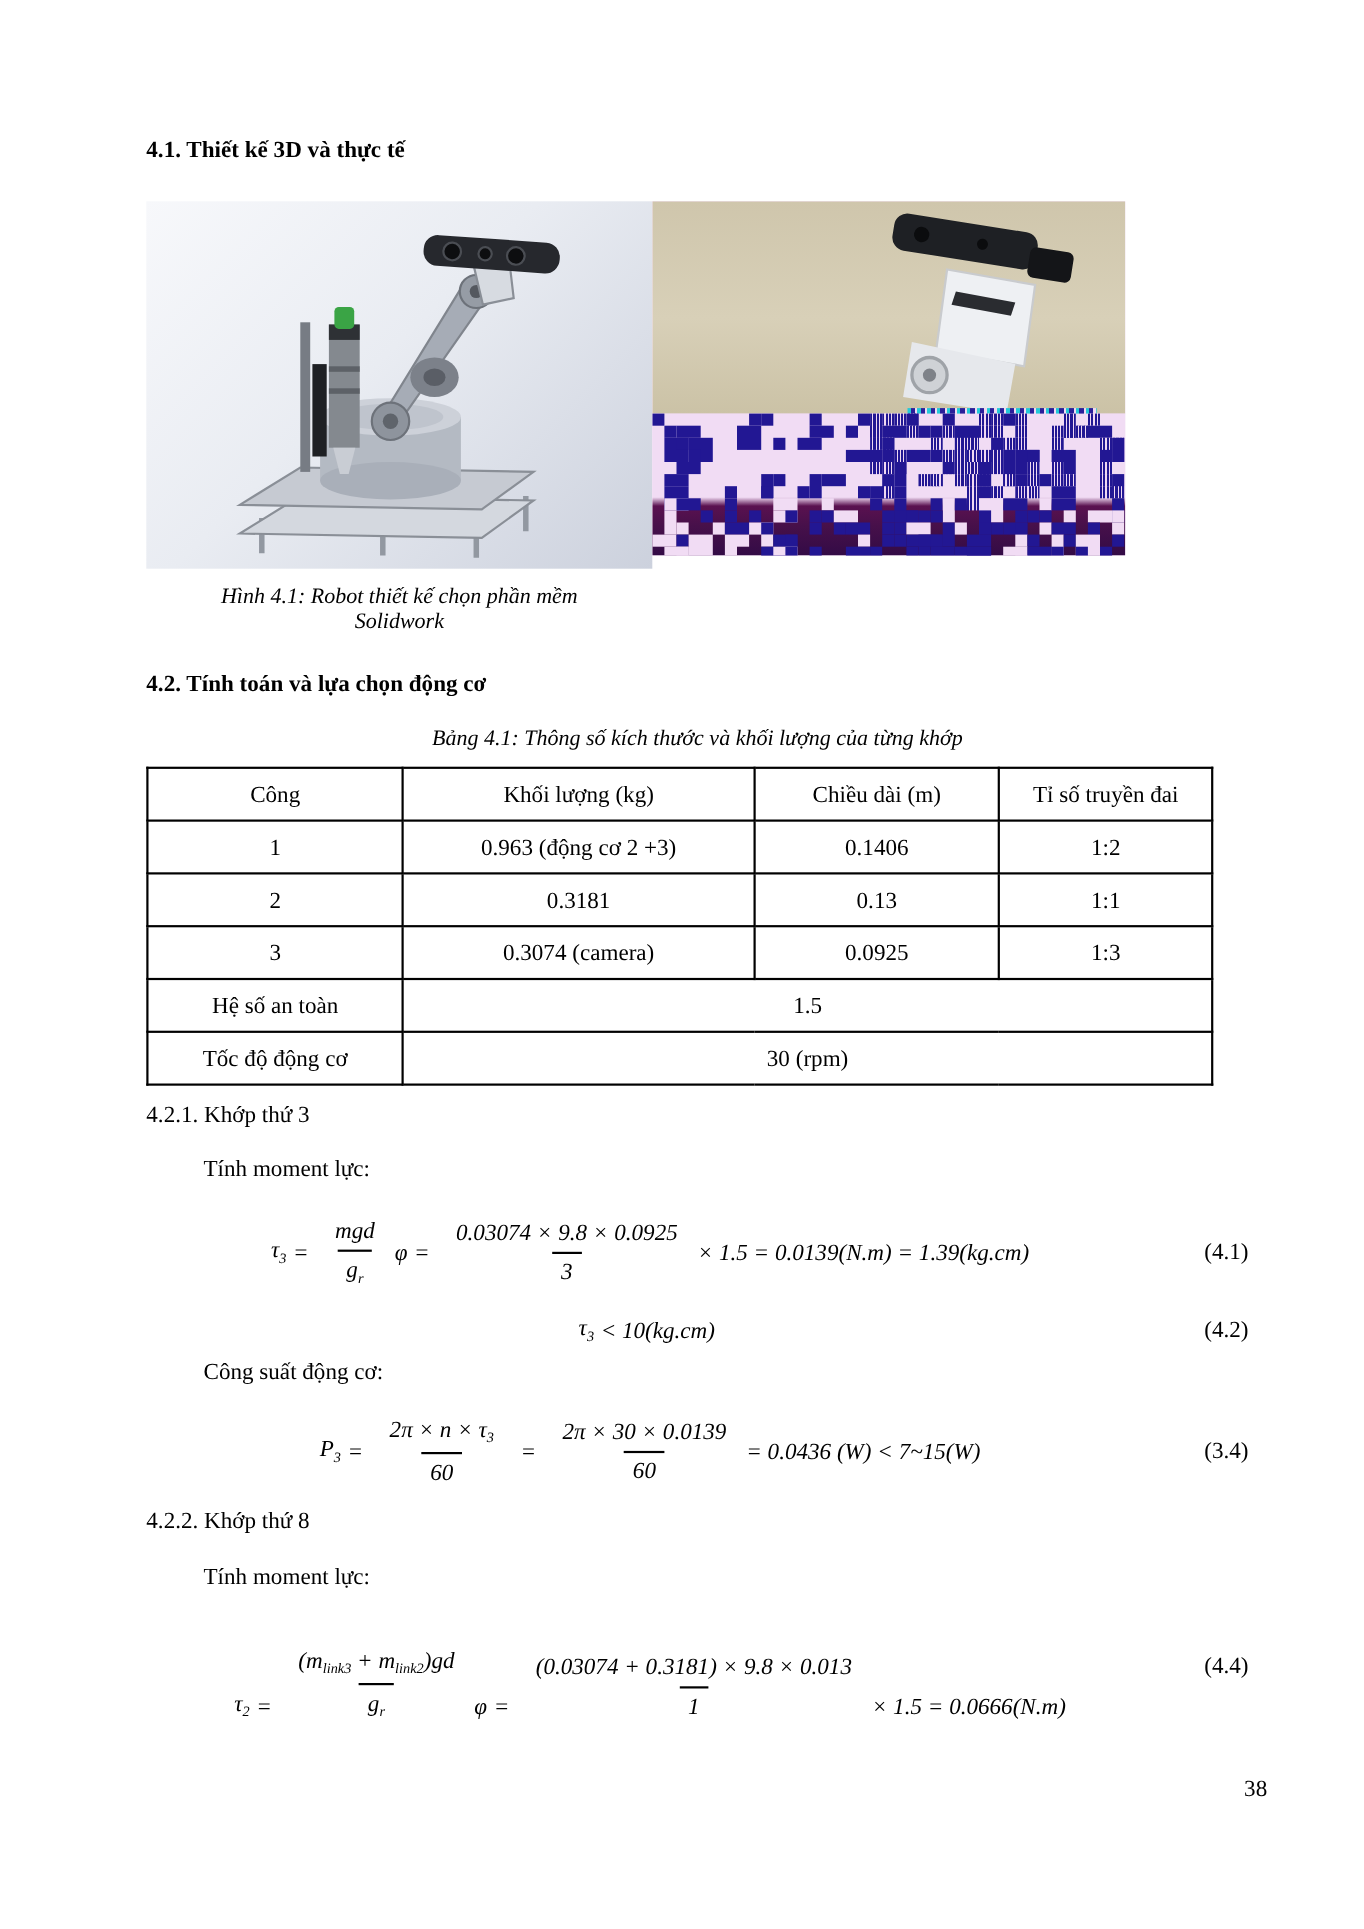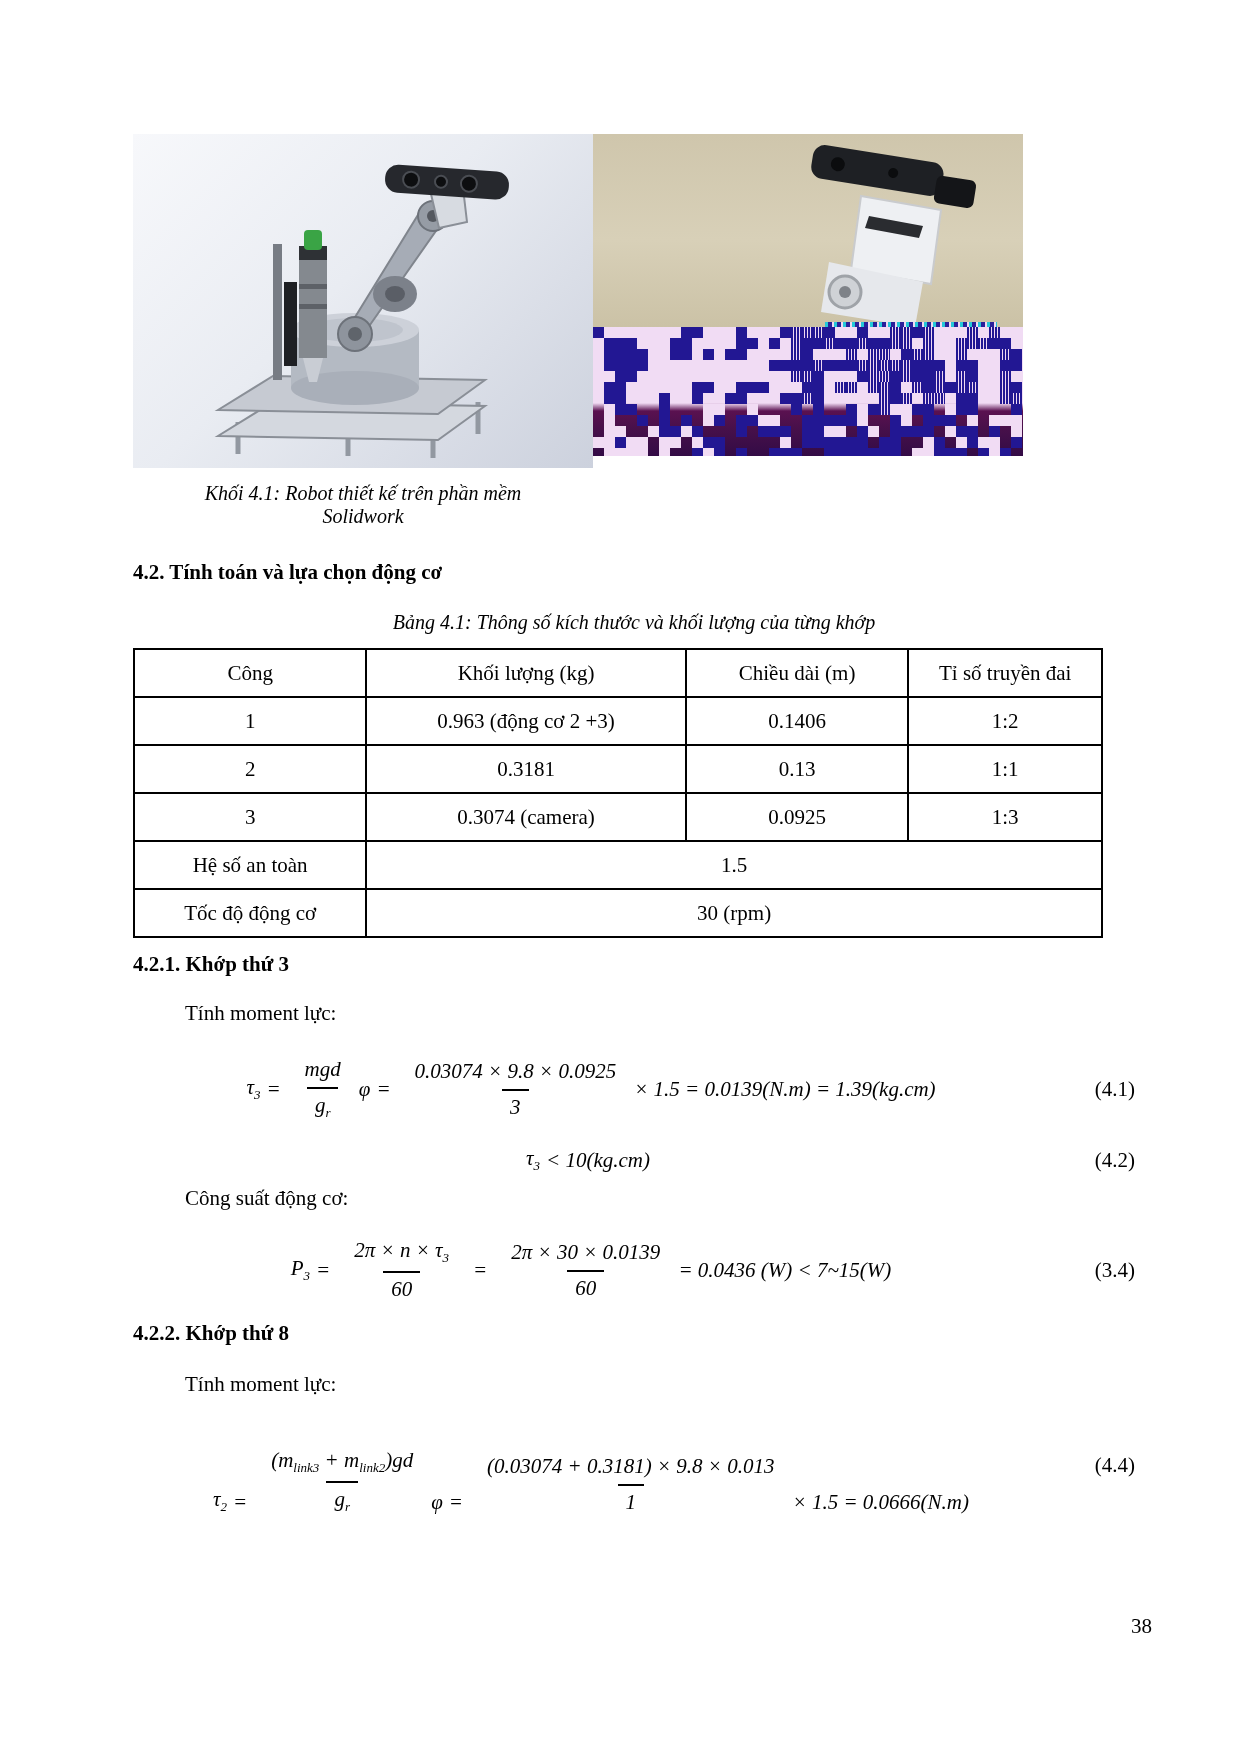--- a/index.html
+++ b/index.html
@@ -27,21 +27,21 @@
   .captions{display:flex;margin-top:14px;font-style:italic;font-size:20px;}
   .cap-l{width:460px;text-align:center;}
   .cap-r{width:430px;text-align:center;}
   .cap-line2{text-align:center;font-style:italic;font-size:20px;width:460px;}
   .h2-42{font-size:21px;font-weight:bold;margin-top:32px;}
   .tbl-caption{text-align:center;font-style:italic;font-size:20px;margin-top:26px;}
   table.spec{border-collapse:collapse;width:970px;margin-top:14px;font-size:21px;}
   table.spec td,table.spec th{border:2px solid #000;text-align:center;height:46px;
     font-weight:normal;padding:0 6px;}
   table.spec .c0{width:24%;} table.spec .c1{width:33%;} table.spec .c2{width:23%;} table.spec .c3{width:20%;}
-  .h3{font-size:21px;font-weight:bold;margin-top:14px;}
+  .h3{font-size:21px;font-weight:normal;margin-top:14px;}
   .body-indent{font-size:21px;margin-top:24px;padding-left:52px;}
   .equation{position:relative;display:flex;justify-content:center;align-items:center;
     font-size:21px;font-style:italic;padding-right:86px;}
   .eq41{margin-top:20px;min-height:86px;}
   .eq42{margin-top:8px;min-height:40px;}
   .eq43{margin-top:16px;min-height:86px;}
   .eq44{margin-top:18px;min-height:100px;align-items:flex-end;}
   .eq-label{position:absolute;right:0;top:50%;transform:translateY(-50%);font-style:normal;}
   .frac{display:inline-flex;flex-direction:column;align-items:center;vertical-align:middle;margin:0 10px;}
   .frac .num{padding:0 8px 5px;}
@@ -50,20 +50,21 @@
   .op{margin:0 6px;}
   .pageno{position:absolute;top:1614px;right:88px;font-size:21px;}
 </style>
 </head>
 <body>
 
 <div class="page">
   <div class="content">
 
 
+    <div class="h2">4.1. Thiết kế 3D và thực tế</div>
 
     <div class="figrow">
 
       <div class="fig-left">
         <svg width="460" height="334" viewBox="0 0 460 334">
 
           <g stroke="#9298a1" stroke-width="5" fill="none">
             <line x1="105" y1="288" x2="105" y2="320"></line>
             <line x1="300" y1="292" x2="300" y2="324"></line>
             <line x1="345" y1="268" x2="345" y2="300"></line>
@@ -341,21 +342,21 @@
             <div class="nc pk" style="left: 330px; top: 121px;"></div>
             <div class="nc" style="left: 341px; top: 121px; width: 22px;"></div>
             <div class="nc" style="left: 363px; top: 121px;"></div>
             <div class="nc" style="left: 385px; top: 121px;"></div>
             <div class="nc" style="left: 407px; top: 121px;"></div>
           </div>
       </div>
     </div>
 
     <div class="captions">
-      <div class="cap-l">Khối 4.1: Robot thiết kế trên phần mềm</div>
+      <div class="cap-l">Hình 4.1: Robot thiết kế chọn phần mềm</div>
     </div>
     <div class="cap-line2">Solidwork</div>
 
     <div class="h2-42">4.2. Tính toán và lựa chọn động cơ</div>
 
     <div class="tbl-caption">Bảng 4.1: Thông số kích thước và khối lượng của từng khớp</div>
 
     <table class="spec">
       <tbody>
           <tr>

